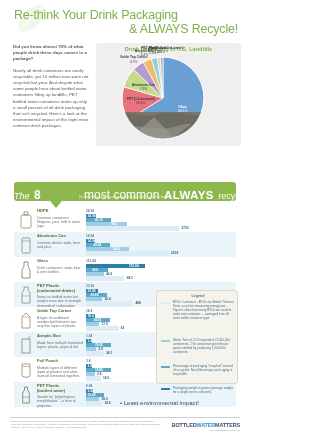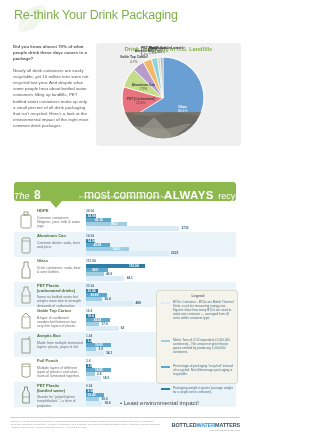--- a/index.html
+++ b/index.html
@@ -149,20 +149,21 @@
 <body>
 
 <div class="page">
 
   <div class="header">
     <svg class="ghost-leaf" viewBox="0 0 40 40">
       <path d="M5 35 C5 12 20 3 36 4 C37 22 25 36 5 35 Z" fill="#7fb04b"></path>
       <path d="M6 34 C14 24 24 14 34 6" stroke="#ffffff" stroke-width="1.4" fill="none"></path>
     </svg>
     <div class="title1">Re-think Your Drink Packaging</div>
+    <div class="title2">&amp; ALWAYS Recycle!</div>
   </div>
 
   <div class="intro">
     <div class="lede">Did you know almost 70% of what people drink these days comes in a package?</div>
     <div class="body">Nearly all drink containers are easily recyclable, yet 10 million tons were not recycled last year. And despite what some people hear about bottled water containers filling up landfills, PET bottled water containers make up only a small percent of all drink packaging that isn't recycled. Here's a look at the environmental impact of the eight most common drink packages.</div>
   </div>
 
   <div class="pie-panel">
     <div class="pie-title">Drink Packaging in U.S. Landfills</div>
     <div class="pie-wrap">

